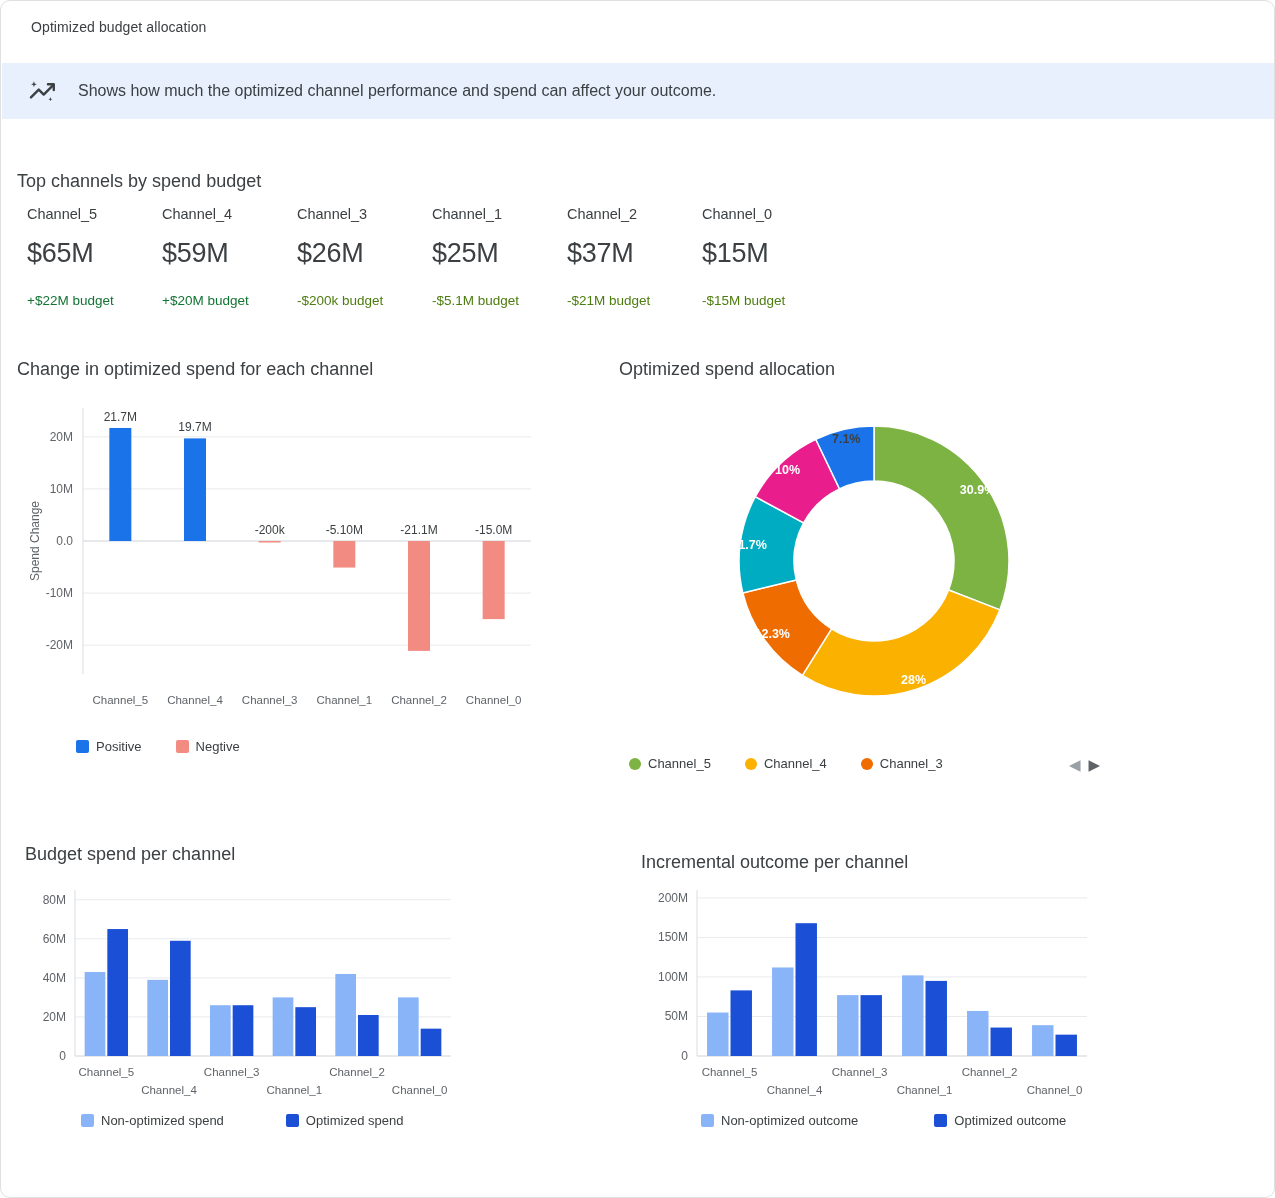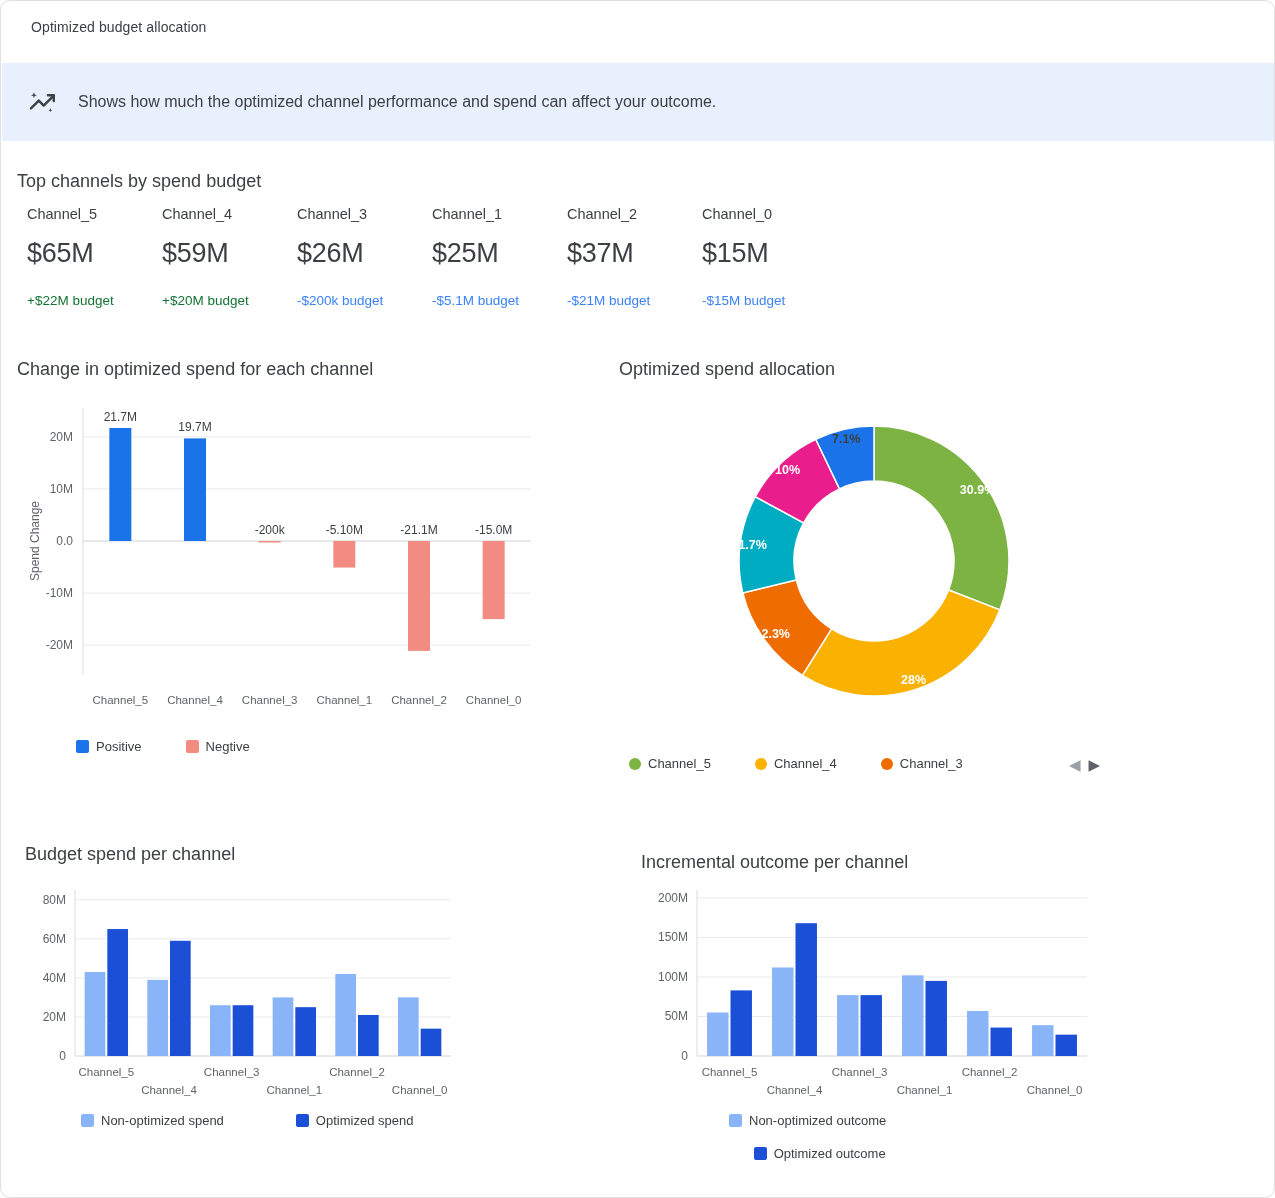--- a/index.html
+++ b/index.html
@@ -20,21 +20,21 @@
   .card-title {
     position: absolute;
     left: 30px; top: 18px;
     font-size: 14px;
     color: #3c4043;
     letter-spacing: .1px;
   }
   .insight-bar {
     position: absolute;
     left: 1px; top: 62px;
-    width: 1272px; height: 78px;
+    width: 1272px; height: 56px;
     background: #e8f0fe;
     display: flex;
     align-items: center;
     padding-left: 24px;
   }
   .insight-icon { width: 34px; height: 34px; flex: none; display:block; }
   .insight-text {
     font-size: 16px;
     color: #3c4043;
     margin-left: 18px;
@@ -49,36 +49,36 @@
     position: absolute;
     left: 26px; top: 205px;
     display: flex;
     gap: 0px;
   }
   .kpi { width: 135px; }
   .kpi-name { font-size: 14.5px; color: #3c4043; }
   .kpi-value { font-size: 27px; color: #3c4043; margin-top: 16px; letter-spacing: -.3px;}
   .kpi-delta { font-size: 13.5px; margin-top: 24px; }
   .kpi-delta.pos { color: #137333; }
-  .kpi-delta.neg { color: #3b82f6; }
+  .kpi-delta.neg { color: #4d7c0f; }
 
   
   .chart-box { position: absolute; }
   svg text { font-family: "Liberation Sans", sans-serif; }
   .tick { font-size: 12px; fill: #5f6368; }
   .tick-sm { font-size: 11.5px; fill: #5f6368; }
   .datalabel { font-size: 12px; fill: #3c4043; }
   .gridline { stroke: #e8eaed; stroke-width: 1; }
   .axisline { stroke: #dadce0; stroke-width: 1; }
 
   .legend-row {
     position: absolute;
     display: flex;
     align-items: center;
-    gap: 18px;
+    gap: 8px;
     font-size: 13px;
     color: #3c4043;
   }
   .legend-item { display: flex; align-items: center; gap: 7px; margin-right: 26px; }
   .swatch-sq { width: 13px; height: 13px; border-radius: 2px; }
   .swatch-ci { width: 12px; height: 12px; border-radius: 50%; }
   .pager { display: flex; align-items: center; gap: 8px; }
   .pager .arrow { font-size: 15px; color: #9aa0a6; cursor: pointer; }
   .pager .arrow.active { color: #5f6368; }
   .donut-pct { font-size: 12.5px; fill: #ffffff; font-weight: bold;}
@@ -292,24 +292,24 @@
         <rect x="298.5" y="104.9047619047619" width="21.45" height="75.0952380952381" fill="#1a4fd6"></rect>
         <text x="297.5" y="218" text-anchor="middle" class="tick-sm">Channel_1</text>
         <rect x="340.05" y="134.94285714285715" width="21.45" height="45.05714285714285" fill="#8ab4f8"></rect>
         <rect x="363.5" y="151.54285714285714" width="21.45" height="28.457142857142856" fill="#1a4fd6"></rect>
         <text x="362.5" y="200" text-anchor="middle" class="tick-sm">Channel_2</text>
         <rect x="405.05" y="149.17142857142858" width="21.45" height="30.828571428571422" fill="#8ab4f8"></rect>
         <rect x="428.5" y="158.65714285714284" width="21.45" height="21.342857142857156" fill="#1a4fd6"></rect>
         <text x="427.5" y="218" text-anchor="middle" class="tick-sm">Channel_0</text>
       </svg>
   </div>
-  <div class="legend-row" style="left:728px; top:1112px;flex-direction:column;">
+  <div class="legend-row" style="left:700px; top:1112px;">
     <div class="legend-item">
       <span class="swatch-sq" style="background:#8ab4f8"></span>
       <span>Non-optimized outcome</span>
     </div>
-    <div class="legend-item" style="margin-left:24px;">
+    <div class="legend-item" style="margin-left:42px;">
       <span class="swatch-sq" style="background:#1a4fd6"></span>
       <span>Optimized outcome</span>
     </div>
   </div>
 
 </div>
 
 </body></html>

